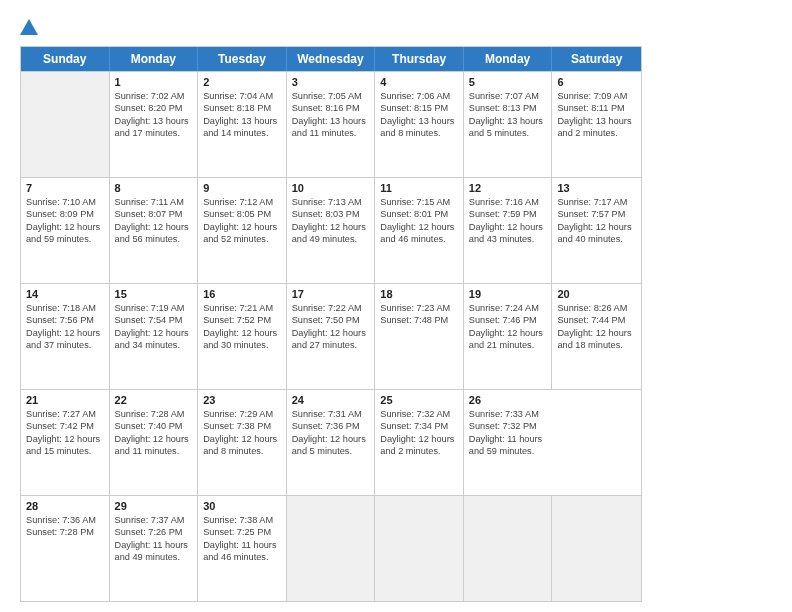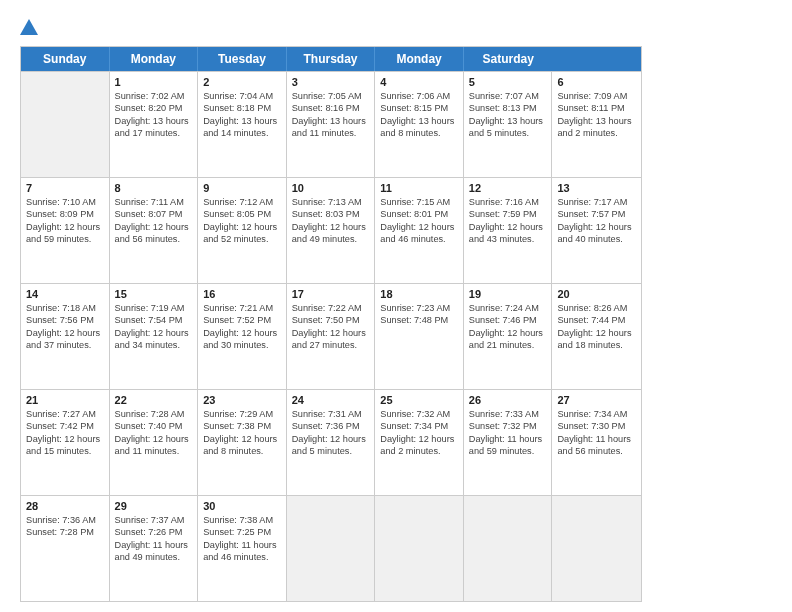--- a/index.html
+++ b/index.html
@@ -125,20 +125,21 @@
       <h1></h1>
       <h2></h2>
     </div>
   </div>
 
   <div class="calendar">
     <div class="cal-header-row">
     <div class="cal-header-cell">Sunday</div>
         <div class="cal-header-cell">Monday</div>
         <div class="cal-header-cell">Tuesday</div>
+        <div class="cal-header-cell">Wednesday</div>
         <div class="cal-header-cell">Thursday</div>
         <div class="cal-header-cell">Monday</div>
         <div class="cal-header-cell">Saturday</div>
       </div>
     <div class="cal-body">
     <div class="cal-row">
           <div class="cal-cell empty shaded"></div>
           <div class="cal-cell">
             <div class="day-num">1</div>
             <div class="cell-line">Sunrise: 7:02 AM</div>
@@ -292,26 +293,20 @@
             <div class="day-num">25</div>
             <div class="cell-line">Sunrise: 7:32 AM</div>
             <div class="cell-line">Sunset: 7:34 PM</div>
             <div class="cell-line">Daylight: 12 hours and 2 minutes.</div>
           </div>
           <div class="cal-cell">
             <div class="day-num">26</div>
             <div class="cell-line">Sunrise: 7:33 AM</div>
             <div class="cell-line">Sunset: 7:32 PM</div>
             <div class="cell-line">Daylight: 11 hours and 59 minutes.</div>
-          </div>
-          <div class="cal-cell">
-            <div class="day-num">27</div>
-            <div class="cell-line">Sunrise: 7:34 AM</div>
-            <div class="cell-line">Sunset: 7:30 PM</div>
-            <div class="cell-line">Daylight: 11 hours and 56 minutes.</div>
           </div>
         </div>
         <div class="cal-row">
           <div class="cal-cell">
             <div class="day-num">28</div>
             <div class="cell-line">Sunrise: 7:36 AM</div>
             <div class="cell-line">Sunset: 7:28 PM</div>
           </div>
           <div class="cal-cell">
             <div class="day-num">29</div>

